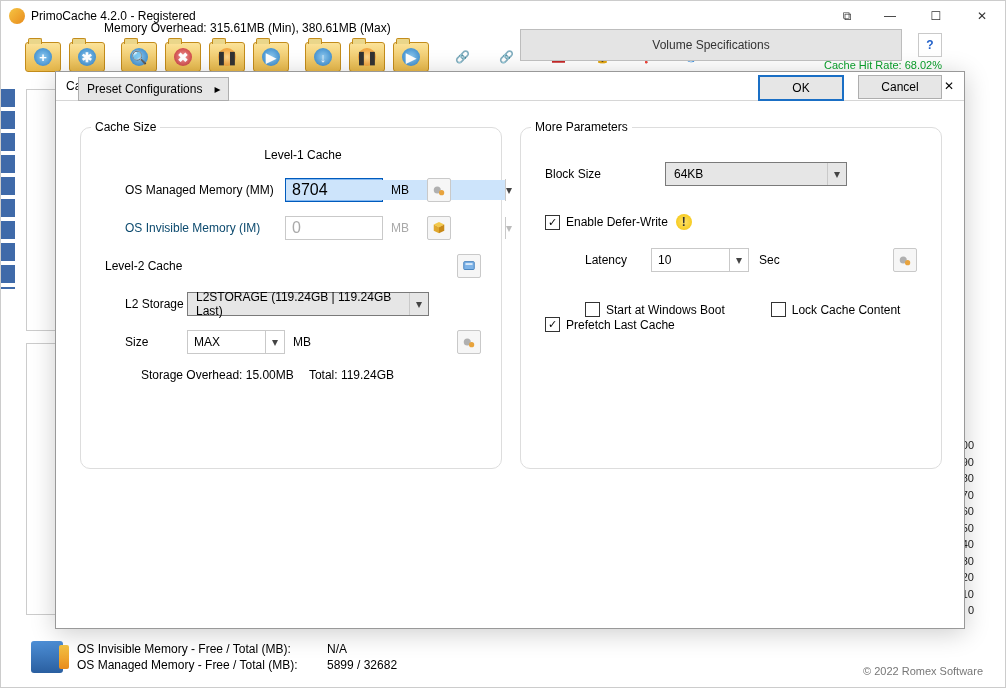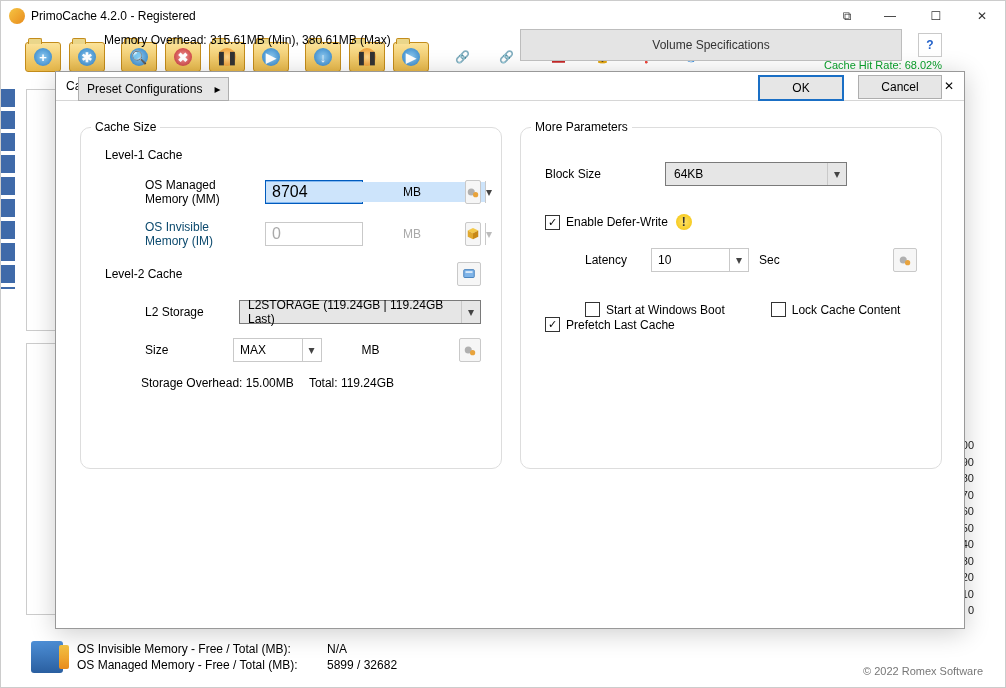--- a/index.html
+++ b/index.html
@@ -46,36 +46,36 @@
   .lbl2.disabled{color:#0c4a6e;}
   .combo{display:flex;align-items:center;border:1px solid #7a7a7a;height:22px;background:#fff;}
   .combo.sel{border:1px solid #005bbd;box-shadow:inset 0 0 0 1px #84b8f0;}
   .combo input{flex:1;border:none;outline:none;height:20px;padding:0 6px;font-size:16px;background:transparent;}
   .combo .arrow{width:18px;height:22px;display:flex;align-items:center;justify-content:center;border-left:1px solid #c9c9c9;color:#444;}
   .combo.light{border-color:#c9c9c9;}
   .combo.btnmode{background:#e6e6e6;}
   .unit{margin-left:8px;width:24px;}
   .smallicon{width:22px;height:22px;border:1px solid #c9c9c9;border-radius:2px;margin-left:12px;background:#f6f6f6;display:flex;align-items:center;justify-content:center;}
   .smallicon svg{width:14px;height:14px;}
-  .section-h{font-size:12px;margin:20px 0 16px 24px;}
+  .section-h{font-size:12px;margin:20px 0 16px 24px;text-align:center;}
   .checkbox{width:13px;height:13px;border:1px solid #333;margin-right:6px;display:inline-flex;align-items:center;justify-content:center;background:#fff;}
   .checkbox.checked::after{content:"✓";font-size:11px;line-height:11px;color:#000;}
   .warn{width:16px;height:16px;border-radius:50%;background:radial-gradient(#ffe26f,#f3c200);display:inline-flex;align-items:center;justify-content:center;font-weight:bold;margin-left:8px;color:#333;}
   .bottom-row{position:absolute;left:24px;right:22px;bottom:54px;display:flex;align-items:center;}
   .volspec{height:30px;background:#e4e4e4;border:1px solid #bdbdbd;display:flex;align-items:center;justify-content:center;color:#333;}
   .help{width:22px;height:22px;border:1px solid #c9c9c9;margin-left:16px;display:flex;align-items:center;justify-content:center;color:#2261c9;font-weight:bold;}
   .dlg-buttons{position:absolute;right:22px;bottom:14px;display:flex;gap:14px;}
   .btn{width:82px;height:22px;border:1px solid #aeaeae;background:#e6e6e6;display:flex;align-items:center;justify-content:center;}
   .btn.primary{border:2px solid #1a6fc5;height:22px;}
   .preset{position:absolute;left:22px;bottom:14px;height:22px;border:1px solid #aeaeae;background:#e6e6e6;display:flex;align-items:center;padding:0 8px;}
   .preset .arr{margin-left:12px;}
   .hitrate{position:absolute;right:22px;bottom:44px;color:#0a9a2a;font-size:11px;}
-  .memover{position:absolute;left:48px;bottom:68px;}
+  .memover{position:absolute;left:48px;bottom:80px;}
   .inner-pad{padding:0 20px 0 20px;}
-  .sub-indent{margin-left:44px;gap:32px;}
+  .sub-indent{margin-left:24px;}
   .storage-over{margin:14px 0 0 40px;}
   .storage-over span:first-child{margin-right:12px;}
   .right-inner{padding:20px 24px;}
   .r-row{display:flex;align-items:center;margin-bottom:28px;}
   .r-lbl{width:120px;}
 
   
   .leftrail{position:absolute;left:0;top:88px;width:14px;height:200px;background:repeating-linear-gradient(#3f6aa9 0 18px,#fff 18px 22px);}
   
   .bg1{left:0;top:0;width:930px;height:240px;}

